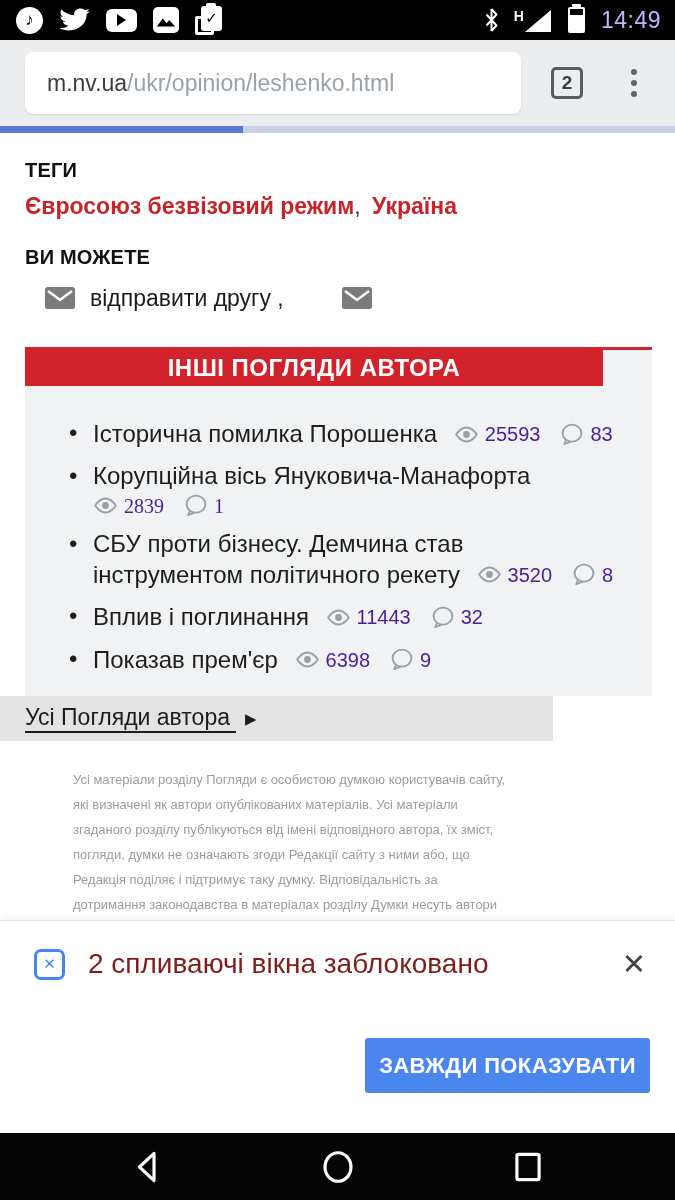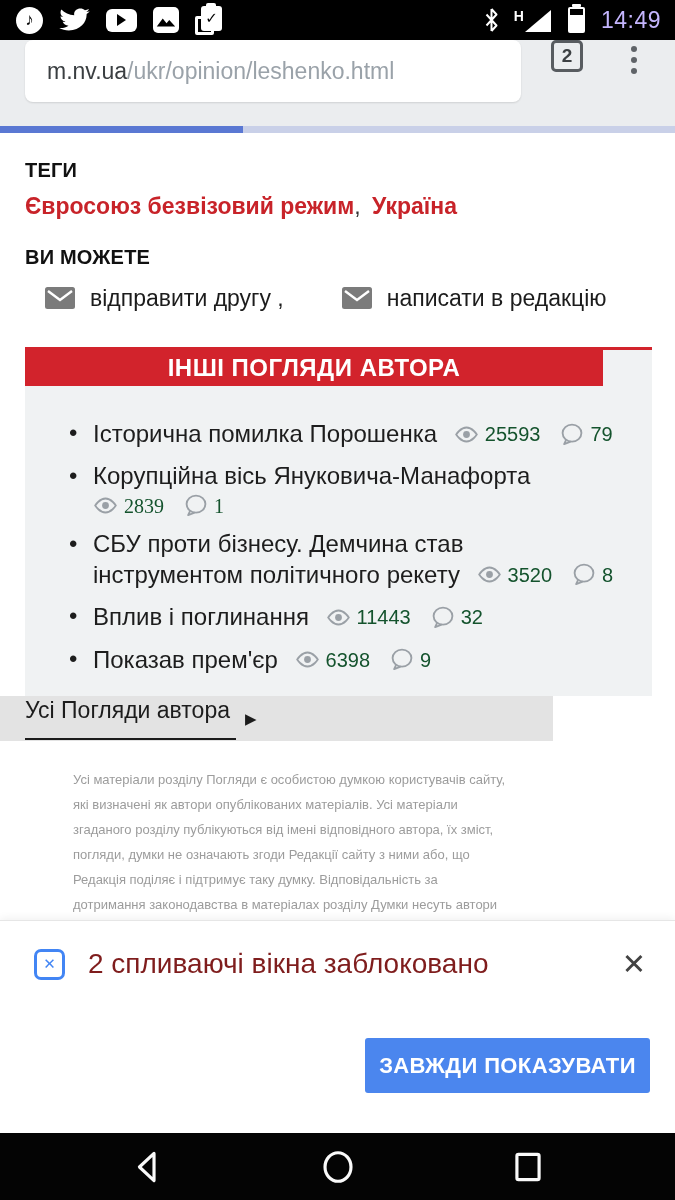--- a/index.html
+++ b/index.html
@@ -21,21 +21,21 @@
   .ic-clip .front { position:absolute; right:0; top:0; width:21px; height:25px; background:#fff; border-radius:3px; color:#000; font-size:15px; font-weight:bold; display:flex; align-items:center; justify-content:center; }
   .ic-clip .front::before { content:""; position:absolute; top:-3px; left:5px; width:10px; height:5px; background:#fff; border-radius:2px; }
   .net { display:flex; align-items:flex-start; gap:1px; margin-left:2px; }
   .net .h { color:#fff; font-size:14px; font-weight:bold; line-height:14px; margin-top:1px; }
   .battery { position:relative; width:17px; height:26px; background:#fff; border-radius:2px; margin-left:4px; }
   .battery::before { content:""; position:absolute; top:-3px; left:4px; width:9px; height:3px; background:#fff; border-radius:1px; }
   .battery .lvl { position:absolute; top:2px; left:2px; right:2px; height:6px; background:#000; }
   .sb-time { color:#c4b5fd; font-size:23px; letter-spacing:.5px; margin-left:3px; }
 
   
-  .browser-bar { height:86px; background:#ebedef; display:flex; padding:0 0 0 25px; }
+  .browser-bar { height:86px; background:#ebedef; display:flex; align-items:center; padding:0 0 0 25px; }
   .url-bar { width:496px; height:62px; background:#fff; border-radius:8px; box-shadow:0 1px 2px rgba(0,0,0,.12); display:flex; align-items:center; padding-left:22px; font-size:23px; white-space:nowrap; overflow:hidden; }
   .url-domain { color:#3a3e41; }
   .url-path { color:#9aa2a9; }
   .tab-switcher { margin-left:30px; width:32px; height:32px; border:3px solid #585c60; border-radius:5px; display:flex; align-items:center; justify-content:center; font-size:19px; font-weight:bold; color:#3c4043; }
   .menu-dots { margin-left:42px; display:flex; flex-direction:column; gap:5px; padding:6px; }
   .menu-dots i { width:6px; height:6px; border-radius:50%; background:#5f6368; }
 
   .progress { height:7px; background:#c9d0e8; }
   .progress-fill { height:100%; background:#5a78d3; width:36%; }
 
@@ -52,28 +52,28 @@
   
   .author-box { margin-top:34px; width:627px; background:#f0f2f3; }
   .box-redline { height:3px; background:#d2232c; }
   .box-title { width:578px; height:36px; background:#d2232c; color:#fff; font-size:24px; font-weight:bold; letter-spacing:.5px; display:flex; align-items:center; justify-content:center; }
   .articles { padding:32px 18px 22px 44px; }
   .article { display:flex; margin-bottom:12px; font-size:24px; line-height:30px; color:#1d1d1d; }
   .article .bullet { width:24px; flex:none; color:#1d1d1d; }
   .article .body { flex:1; }
   .a-title { color:#1d1d1d; text-decoration:none; }
   .line-block { display:block; }
-  .stats { display:inline-flex; align-items:center; gap:7px; white-space:nowrap; color:#14532d; font-size:20px; margin-left:10px; transform:translateY(1px); }
+  .stats { display:inline-flex; align-items:center; gap:7px; white-space:nowrap; color:#4c1d95; font-size:20px; margin-left:10px; transform:translateY(1px); }
   .stats-block { display:flex; margin-left:0; margin-top:2px; line-height:24px;font-family:Liberation Serif, serif; }
   .stats svg { flex:none; }
   .stats .grp { display:inline-flex; align-items:center; gap:6px; }
   .stats .gap { width:6px; }
 
   .all-link-bar { margin-top:0; width:553px; height:45px; background:#e3e3e3; display:flex; align-items:center; padding-left:25px; }
-  .all-link { font-size:23px; color:#1c1c1c; border-bottom:2px solid #1c1c1c; padding-bottom:14px; padding-right:6px; }
+  .all-link { font-size:23px; color:#1c1c1c; border-bottom:2px solid #1c1c1c; padding-bottom:0; padding-right:6px; }
   .all-link-arrow { font-size:15px; color:#1c1c1c; margin-left:9px; }
 
   .disclaimer { margin-top:26px; width:620px; font-size:13px; line-height:25px; color:#9c9c9c; white-space:pre-line;margin-left:48px; }
 
   
   .popup-panel { position:absolute; left:0; right:0; top:920px; bottom:67px; background:#fff; border-top:1px solid #e6e6e6; box-shadow:0 -2px 8px rgba(0,0,0,.06); }
   .popup-row { display:flex; align-items:center; padding:24px 25px 0 34px; }
   .popup-icon { flex:none; width:31px; height:31px; border:3px solid #4285f4; border-radius:7px; color:#4285f4; background:#fff; font-size:15px; font-weight:bold; display:flex; align-items:center; justify-content:center; }
   .popup-msg { flex:1; margin-left:23px; font-size:28px; color:#7f1d1d; }
   .popup-close { flex:none; font-size:29px; color:#434343; padding:2px 4px; cursor:default; }
@@ -163,21 +163,20 @@
         </span>
         <span>відправити другу ,</span>
       </span>
       <span class="action">
         <span class="env-icon">
           <svg width="30" height="22" viewBox="0 0 30 22">
               <rect x="0" y="0" width="30" height="22" rx="2.5" fill="#7b7b7b"></rect>
               <path d="M3 4 L15 13 L27 4" fill="none" stroke="#fff" stroke-width="2.4"></path>
             </svg>
         </span>
-        <span>написати в редакцію</span>
       </span>
     </div>
 
     <div class="author-box">
       <div class="box-redline"></div>
       <div class="box-title">ІНШІ ПОГЛЯДИ АВТОРА</div>
       <div class="articles">
 
         <div class="article">
           <span class="bullet">•</span>
@@ -190,21 +189,21 @@
                     <circle cx="12.5" cy="8.5" r="3.4" fill="#9aa0a6"></circle>
                   </svg>
                   <span>25593</span>
                 </span>
               <span class="gap"></span>
               <span class="grp">
                   <svg width="24" height="23" viewBox="0 0 26 24">
                     <ellipse cx="13" cy="10.5" rx="10.2" ry="9.2" fill="none" stroke="#9aa0a6" stroke-width="2"></ellipse>
                     <path d="M6.5 18 L4.5 22.5 L11.5 19.8" fill="none" stroke="#9aa0a6" stroke-width="2" stroke-linejoin="round"></path>
                   </svg>
-                  <span>79</span>
+                  <span>83</span>
                 </span>
             </span>
           </span>
         </div>
 
         <div class="article">
           <span class="bullet">•</span>
           <span class="body">
             <a class="a-title" href="#">Корупційна вісь Януковича-Манафорта</a>
             <span class="stats stats-block">

